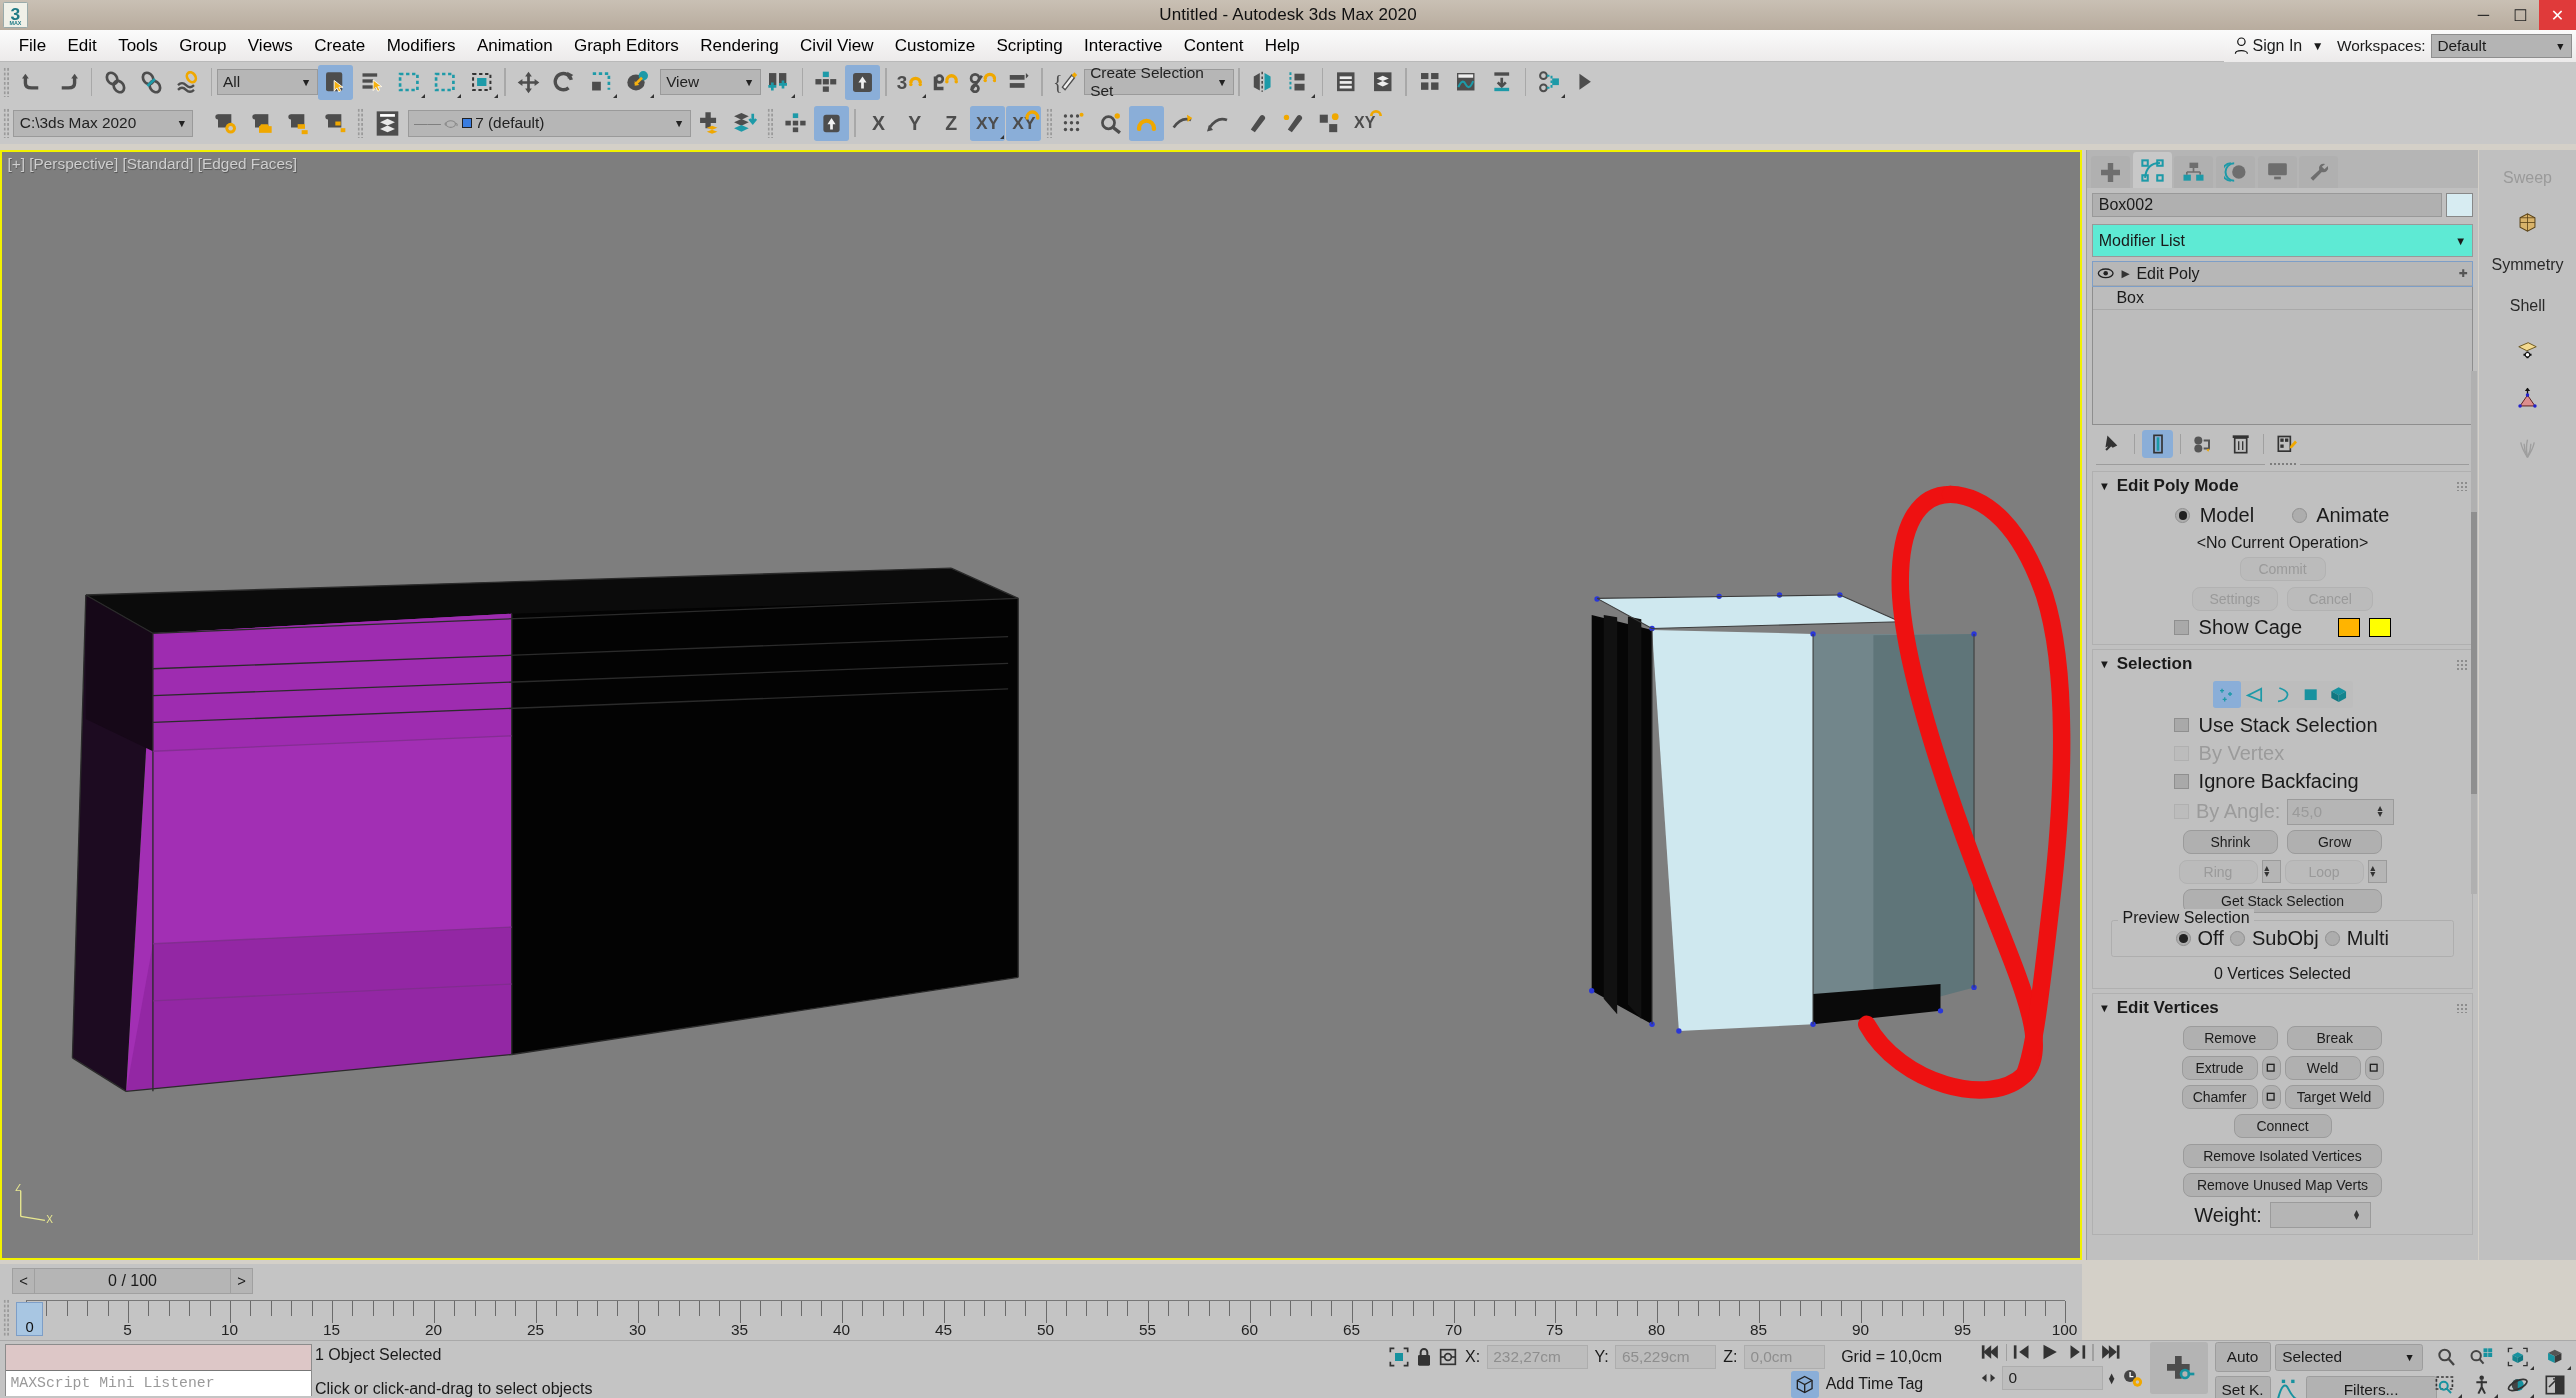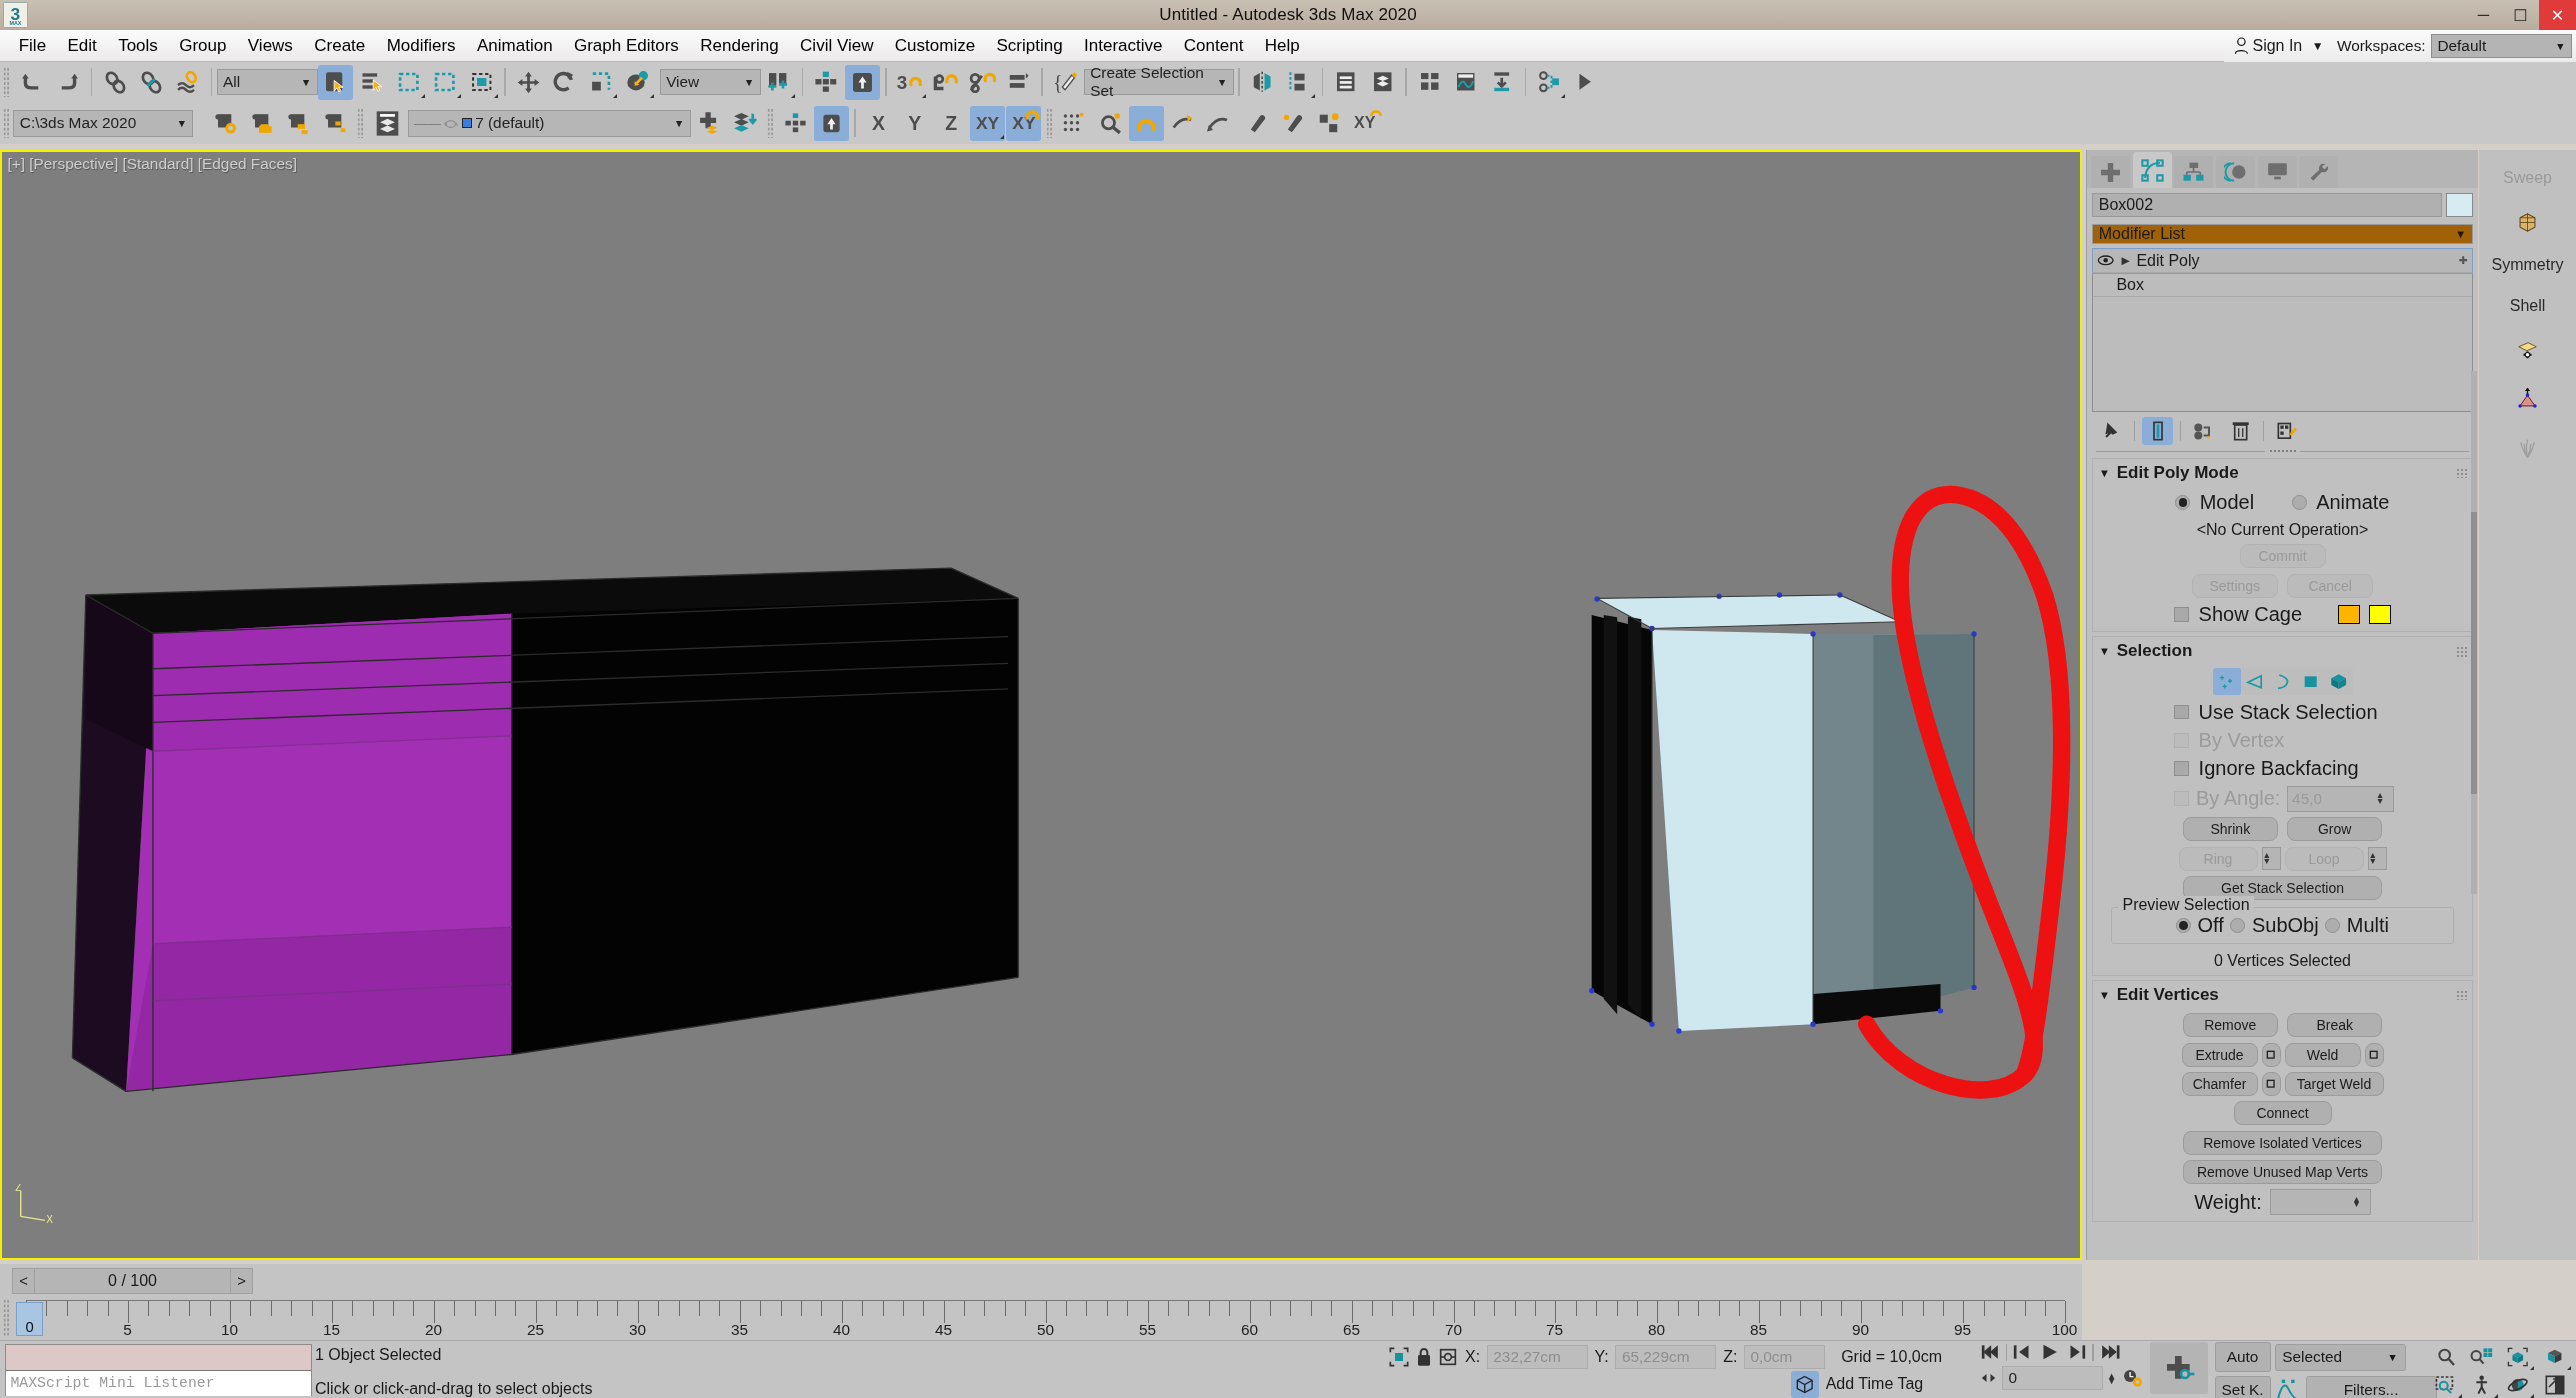--- a/index.html
+++ b/index.html
@@ -102,21 +102,21 @@
     overflow:hidden;
   }
   .cp-tabs{display:flex;height:38px;align-items:flex-end;padding-left:4px;background:#b5b5b5;}
   .cp-tab{width:39px;height:32px;margin-right:2.7px;background:#b0b0b0;border-radius:3.4px 3.4px 0 0;
           display:flex;align-items:center;justify-content:center;}
   .cp-tab.active{background:#c8c8c8;height:36px;}
   .cp-name-row{display:flex;align-items:center;padding:5.4px 5.4px 2.7px 5.4px;gap:4px;}
   .cp-name{flex:1;height:24px;background:#b0b0b0;border:0.7px solid #999;
            display:flex;align-items:center;padding:0 5.4px;font-size:16px;}
   .cp-color{width:27px;height:24px;background:#d7ecf2;border:0.7px solid #888;}
-  .cp-modlist{margin:4px 5.4px 0 5.4px;height:20px;background:#a16207;border:0.7px solid #999;
+  .cp-modlist{margin:4px 5.4px 0 5.4px;height:33px;background:#5eead4;border:0.7px solid #999;
               display:flex;align-items:center;justify-content:space-between;padding:0 5.4px;font-size:16px;}
   .cp-stack{margin:4px 5.4px 0 5.4px;border:0.7px solid #8e8e8e;background:#bcbcbc;height:164px;}
   .stack-row{height:24px;display:flex;align-items:center;padding:0 4px;gap:6.7px;font-size:16px;border-bottom:0.7px solid #a9a9a9;}
   .stack-row.sel{background:#b7b7b7;outline:0.7px solid #7d9ec7;}
   .stack-row .eye{width:17.4px;}
   .stack-row .arr{font-size:10.7px;color:#333;}
   .stack-row.child{padding-left:23px;}
   .cp-stack-tools{display:flex;align-items:center;gap:6.7px;padding:5.4px 9.4px 2.7px 9.4px;}
   .st-btn{width:31px;height:28px;display:flex;align-items:center;justify-content:center;border-radius:3.4px;}
   .st-btn.on{background:#8aaed8;}
@@ -1389,21 +1389,21 @@
       <div class="keybtn">
         <svg width="32" height="32" viewBox="0 0 48 48">
             <path d="M18 6 h10 v12 h12 v10 h-12 v12 h-10 v-12 h-12 v-10 h12 z" fill="#4d4d4d"></path>
             <circle cx="33" cy="33" r="6" fill="none" stroke="#17929f" stroke-width="4"></circle>
             <path d="M37 33 h10" stroke="#17929f" stroke-width="4"></path>
           </svg>
       </div>
       <div>
         <div class="playrow">
           <div class="ab" style="width:56px;height:29.5px">Auto</div>
-          <div class="ab" style="width:131px;height:27px;justify-content:space-between;padding:0 6.7px">
+          <div class="ab" style="width:148px;height:27px;justify-content:space-between;padding:0 6.7px">
             <span>Selected</span>
             <span style="font-size:10.7px">▼</span>
           </div>
         </div>
         <div class="playrow" style="margin-top:4px">
           <div class="ab" style="width:56px;height:28px">Set K.</div>
           <span>
               <svg width="27" height="25.5" viewBox="0 0 40 38">
                 <path d="M4 34 Q12 2 20 18 T36 34" stroke="#17929f" stroke-width="3" fill="none"></path>
                 <g fill="#17929f">

